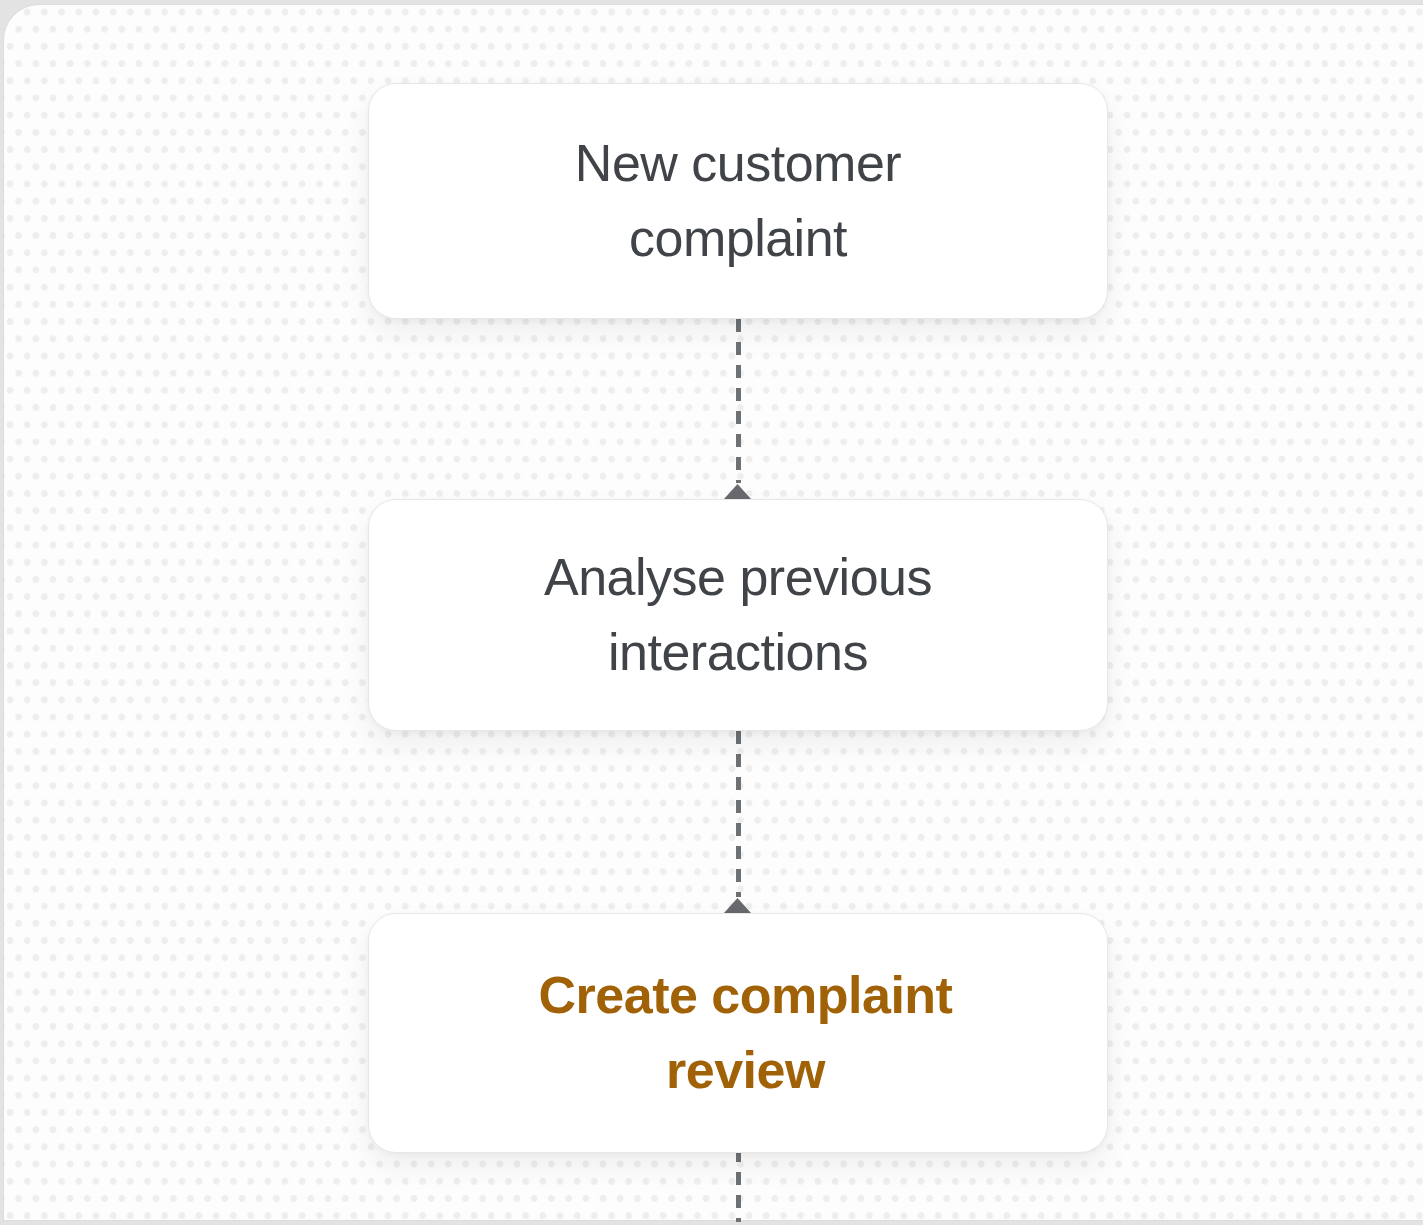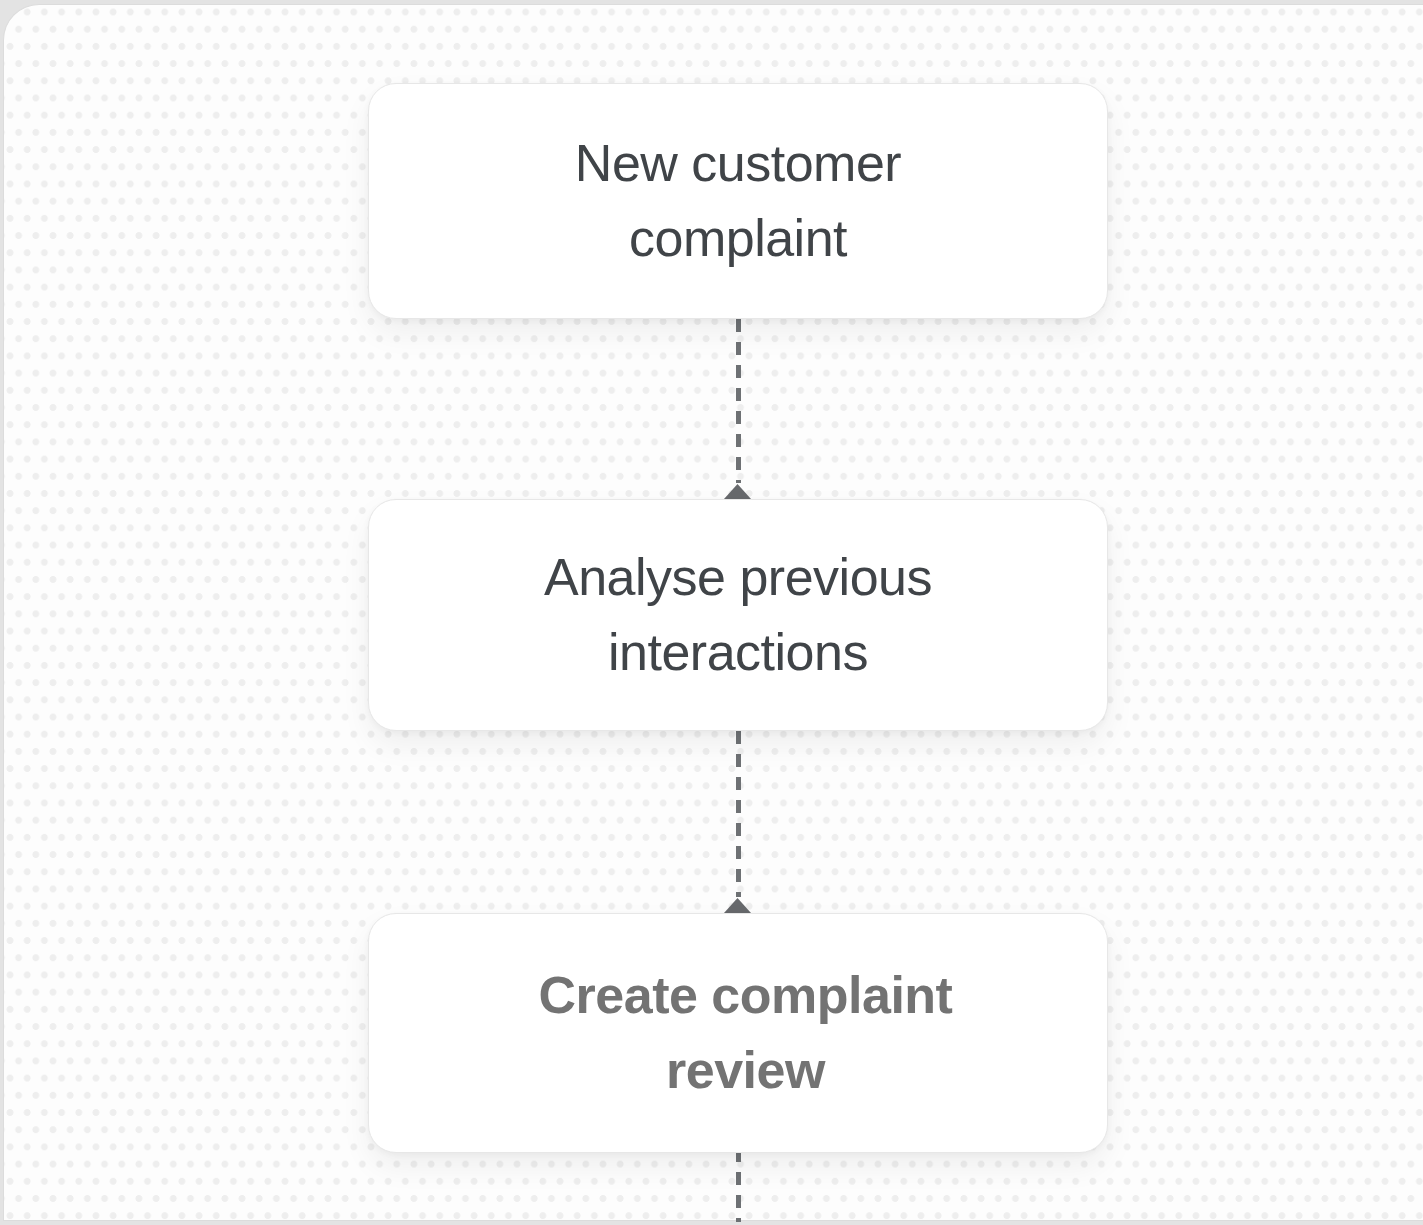--- a/index.html
+++ b/index.html
@@ -61,21 +61,21 @@
     font-size: 52px;
     line-height: 75px;
     letter-spacing: -0.5px;
     color: #404448;
     text-align: center;
     white-space: pre-line;
     font-weight: 400;
   }
   .node--3 .node-label {
     font-weight: 600;
-    color: #737373;
+    color: #a16207;
     margin-left: 15px;
   }
 
   
   .edge-line {
     position: absolute;
     left: 732px;
     width: 5px;
     background: repeating-linear-gradient(
       to bottom,

